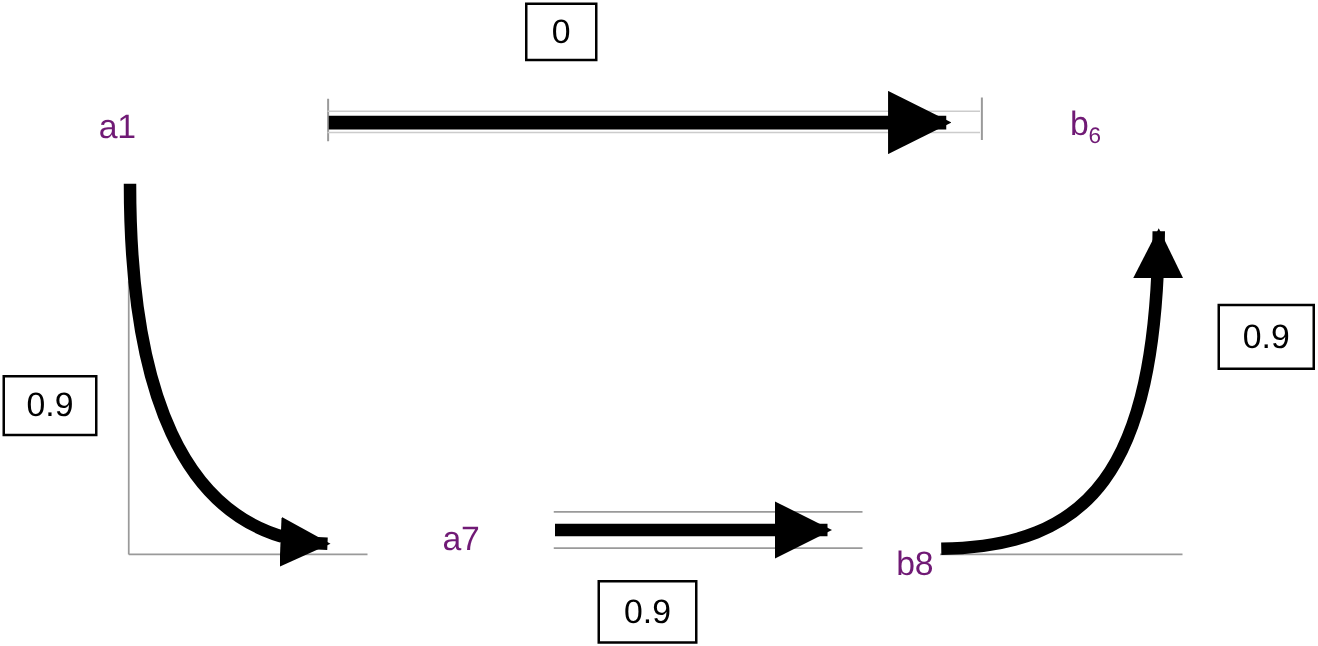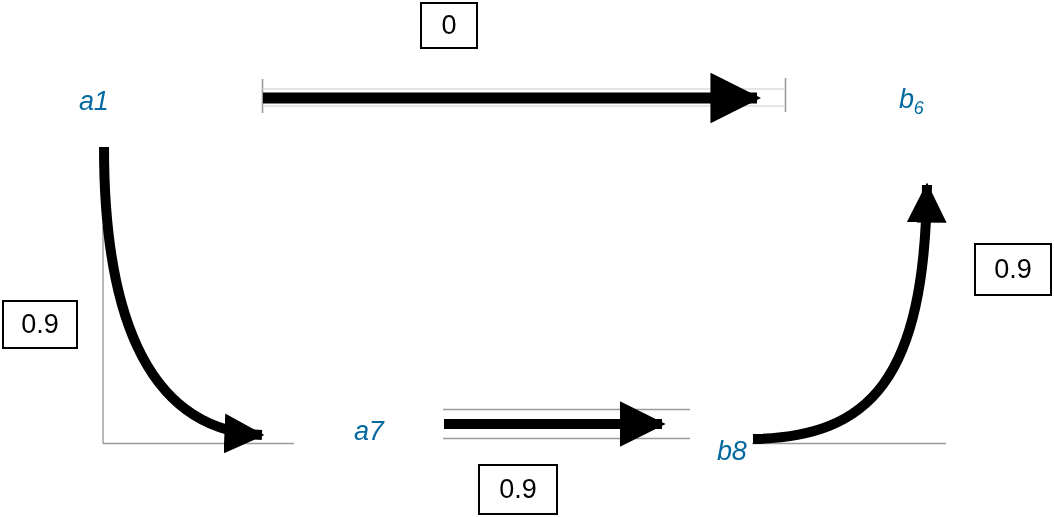--- a/index.html
+++ b/index.html
@@ -19,28 +19,27 @@
   }
   #diagram-svg {
     position: absolute;
     left: 0;
     top: 0;
     width: 1054px;
     height: 517px;
   }
   .node-label {
     position: absolute;
-    color: #0369a1;
+    color: #701a75;
     font-family: "Liberation Sans", sans-serif;
     font-size: 27px;
     font-weight: 400;
     line-height: 1;
     white-space: nowrap;
     letter-spacing: -0.2px;
-    font-style: italic;
   }
   .node-label .sub {
     font-size: 18px;
     vertical-align: sub;
     letter-spacing: -0.5px;
   }
   .weight-box {
     position: absolute;
     box-sizing: border-box;
     border: 2.5px solid #000000;
@@ -50,21 +49,21 @@
     justify-content: center;
     color: #000000;
     font-family: "Liberation Sans", sans-serif;
     font-size: 27px;
     font-weight: 400;
     line-height: 1;
     white-space: nowrap;
   }
   
   #label-a1 { left: 79px;  top: 88px;  }
-  #label-b6 { left: 899px; top: 86px;  }
+  #label-b6 { left: 856px; top: 86px;  }
   #label-a7 { left: 354px; top: 418px; }
   #label-b8 { left: 717px; top: 438px; }
   
   #weight-top    { left: 420px; top: 2px;   width: 58px; height: 47px; }
   #weight-left   { left: 2px;   top: 300px; width: 76px; height: 49px; }
   #weight-right  { left: 974px; top: 243px; width: 78px; height: 53px; }
   #weight-bottom { left: 478px; top: 464px; width: 80px; height: 51px; }
 </style>
 </head>
 <body>

